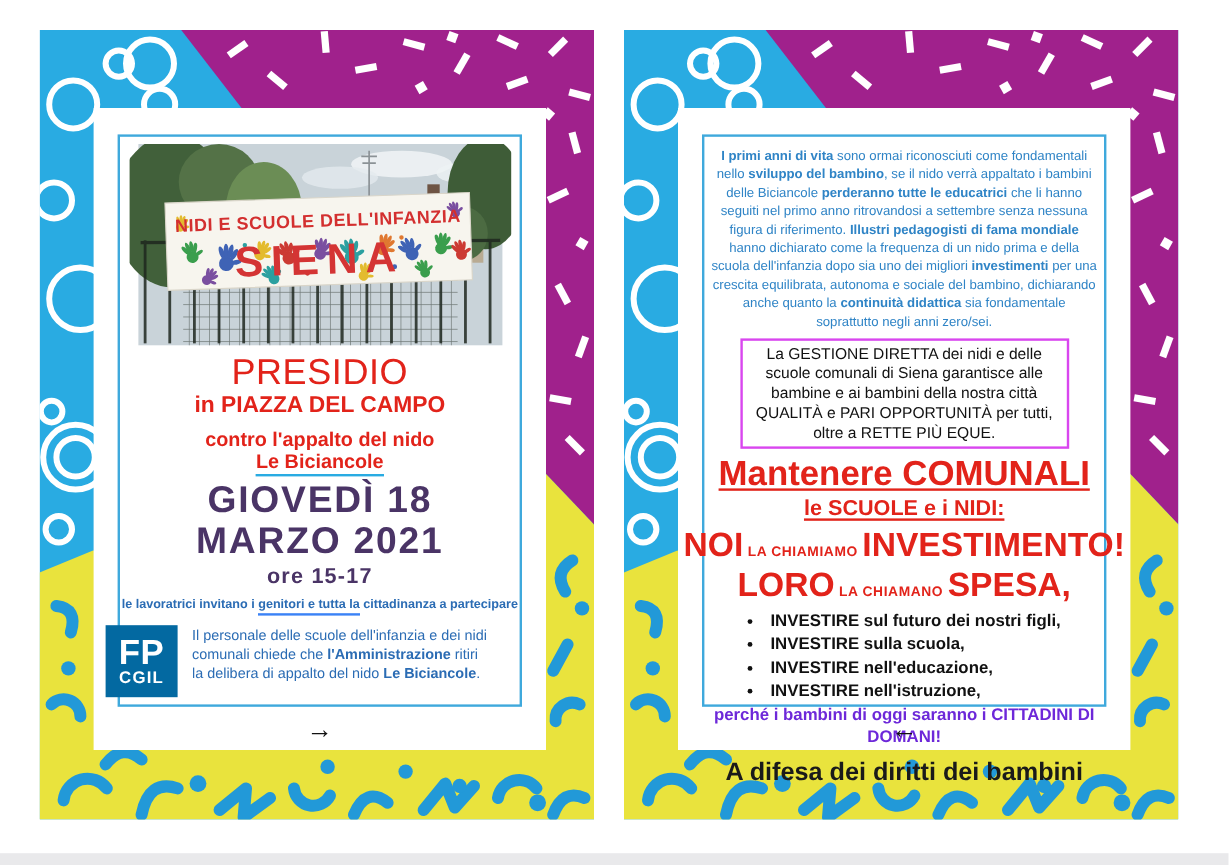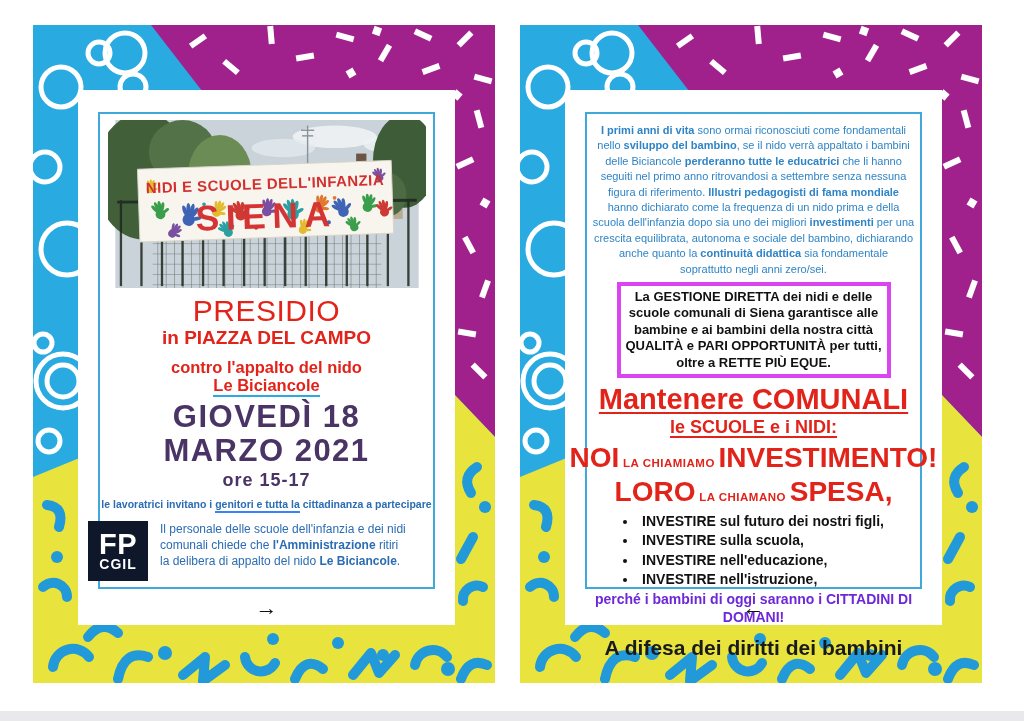--- a/index.html
+++ b/index.html
@@ -20,30 +20,30 @@
   .t-presidio{color:#e2231a;font-weight:normal;font-size:30px;letter-spacing:.5px;margin-top:8px;line-height:1;}
   .t-piazza{color:#e2231a;font-weight:bold;font-size:19px;margin-top:2px;line-height:1.1;}
   .t-contro{color:#e2231a;font-weight:bold;font-size:16.5px;margin-top:10px;line-height:1.05;}
   .t-bici{color:#e2231a;font-weight:bold;font-size:16.5px;line-height:1.1;}
   .t-bici span{border-bottom:2.5px solid #29abe2;padding-bottom:1px;}
   .t-date{color:#4a3466;font-weight:bold;font-size:31px;letter-spacing:1.5px;line-height:1.08;margin-top:6px;}
   .t-ore{color:#4a3466;font-weight:bold;font-size:18px;letter-spacing:1px;margin-top:4px;line-height:1;}
   .t-invite{color:#2b6cb4;font-size:10.5px;font-weight:bold;margin-top:9px;white-space:nowrap;line-height:1.2;}
   .t-invite .u{border-bottom:2px solid #3b82f6;padding-bottom:1px;}
   .footer-row{display:flex;align-items:flex-start;margin-top:10px;width:100%;}
-  .fp-logo{width:60px;height:60px;background:#0f172a;color:#fff;flex:none;margin-left:-16px;
+  .fp-logo{width:60px;height:60px;background:#0369a1;color:#fff;flex:none;margin-left:-16px;
            display:flex;flex-direction:column;align-items:center;justify-content:center;line-height:.92;}
   .fp-logo .fp{font-weight:bold;font-size:29px;letter-spacing:.5px;}
   .fp-logo .cgil{font-weight:bold;font-size:14px;letter-spacing:1px;}
   .footer-text{color:#2b6cb4;font-size:12px;line-height:1.35;text-align:left;margin-left:12px;width:248px;}
   .b{font-weight:bold;}
   
   .bluebox.rbox{padding:9px 5px 0;}
   .r-para{color:#2f84c6;font-size:11px;line-height:1.4;width:324px;}
-  .r-direct{border:4px solid #d946ef;color:#111;font-weight:bold;font-size:13px;line-height:1.27;
+  .r-direct{border:2px solid #d946ef;color:#111;font-weight:normal;font-size:13px;line-height:1.27;
             padding:3px 4px;margin-top:5px;width:274px;box-sizing:border-box;}
   .r-slogan1{color:#e2231a;font-weight:bold;font-size:29px;margin-top:6px;line-height:1.05;
              text-decoration:underline;text-decoration-thickness:2px;text-underline-offset:3px;}
   .r-slogan2{color:#e2231a;font-weight:bold;font-size:18px;margin-top:3px;line-height:1.1;
              text-decoration:underline;text-decoration-thickness:2px;text-underline-offset:3px;}
   .r-callout{color:#e2231a;font-weight:bold;margin-top:6px;line-height:1;white-space:nowrap;}
   .r-callout .big{font-size:28px;}
   .r-callout .sm{font-size:11.5px;letter-spacing:.5px;}
   .r-bullets{margin:6px 0 0;padding:0;list-style-position:inside;display:inline-block;
              text-align:left;color:#111;font-weight:bold;font-size:14px;line-height:1.4;}

